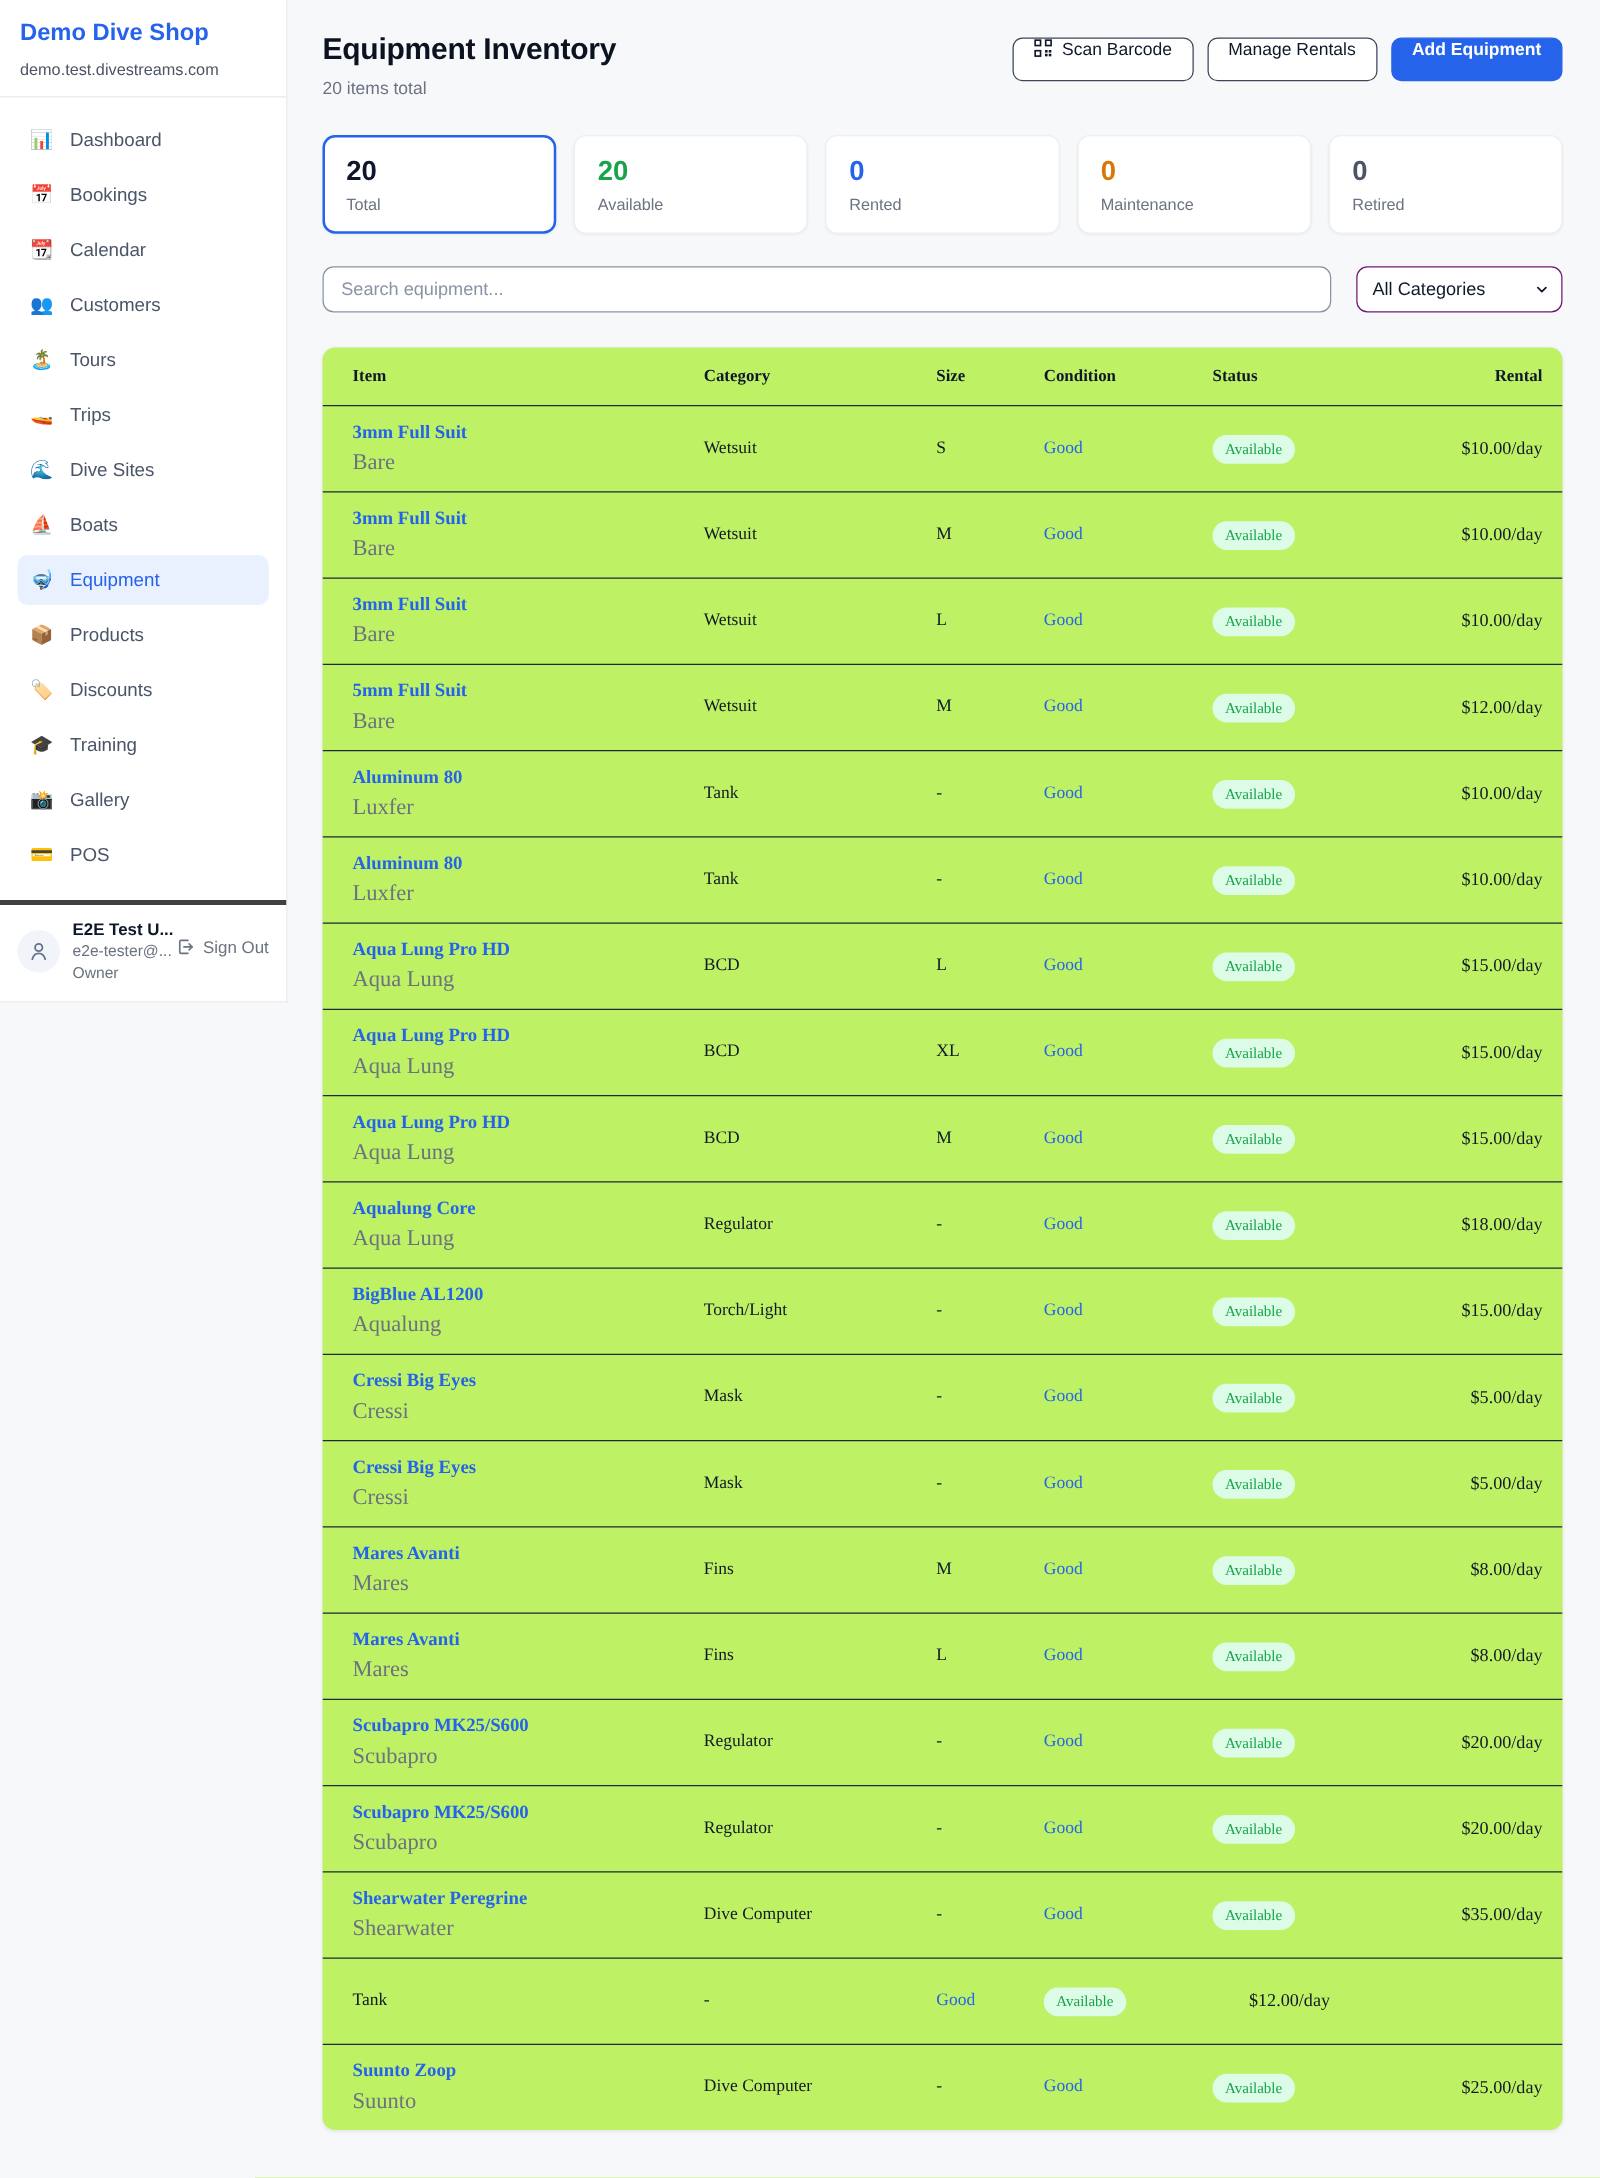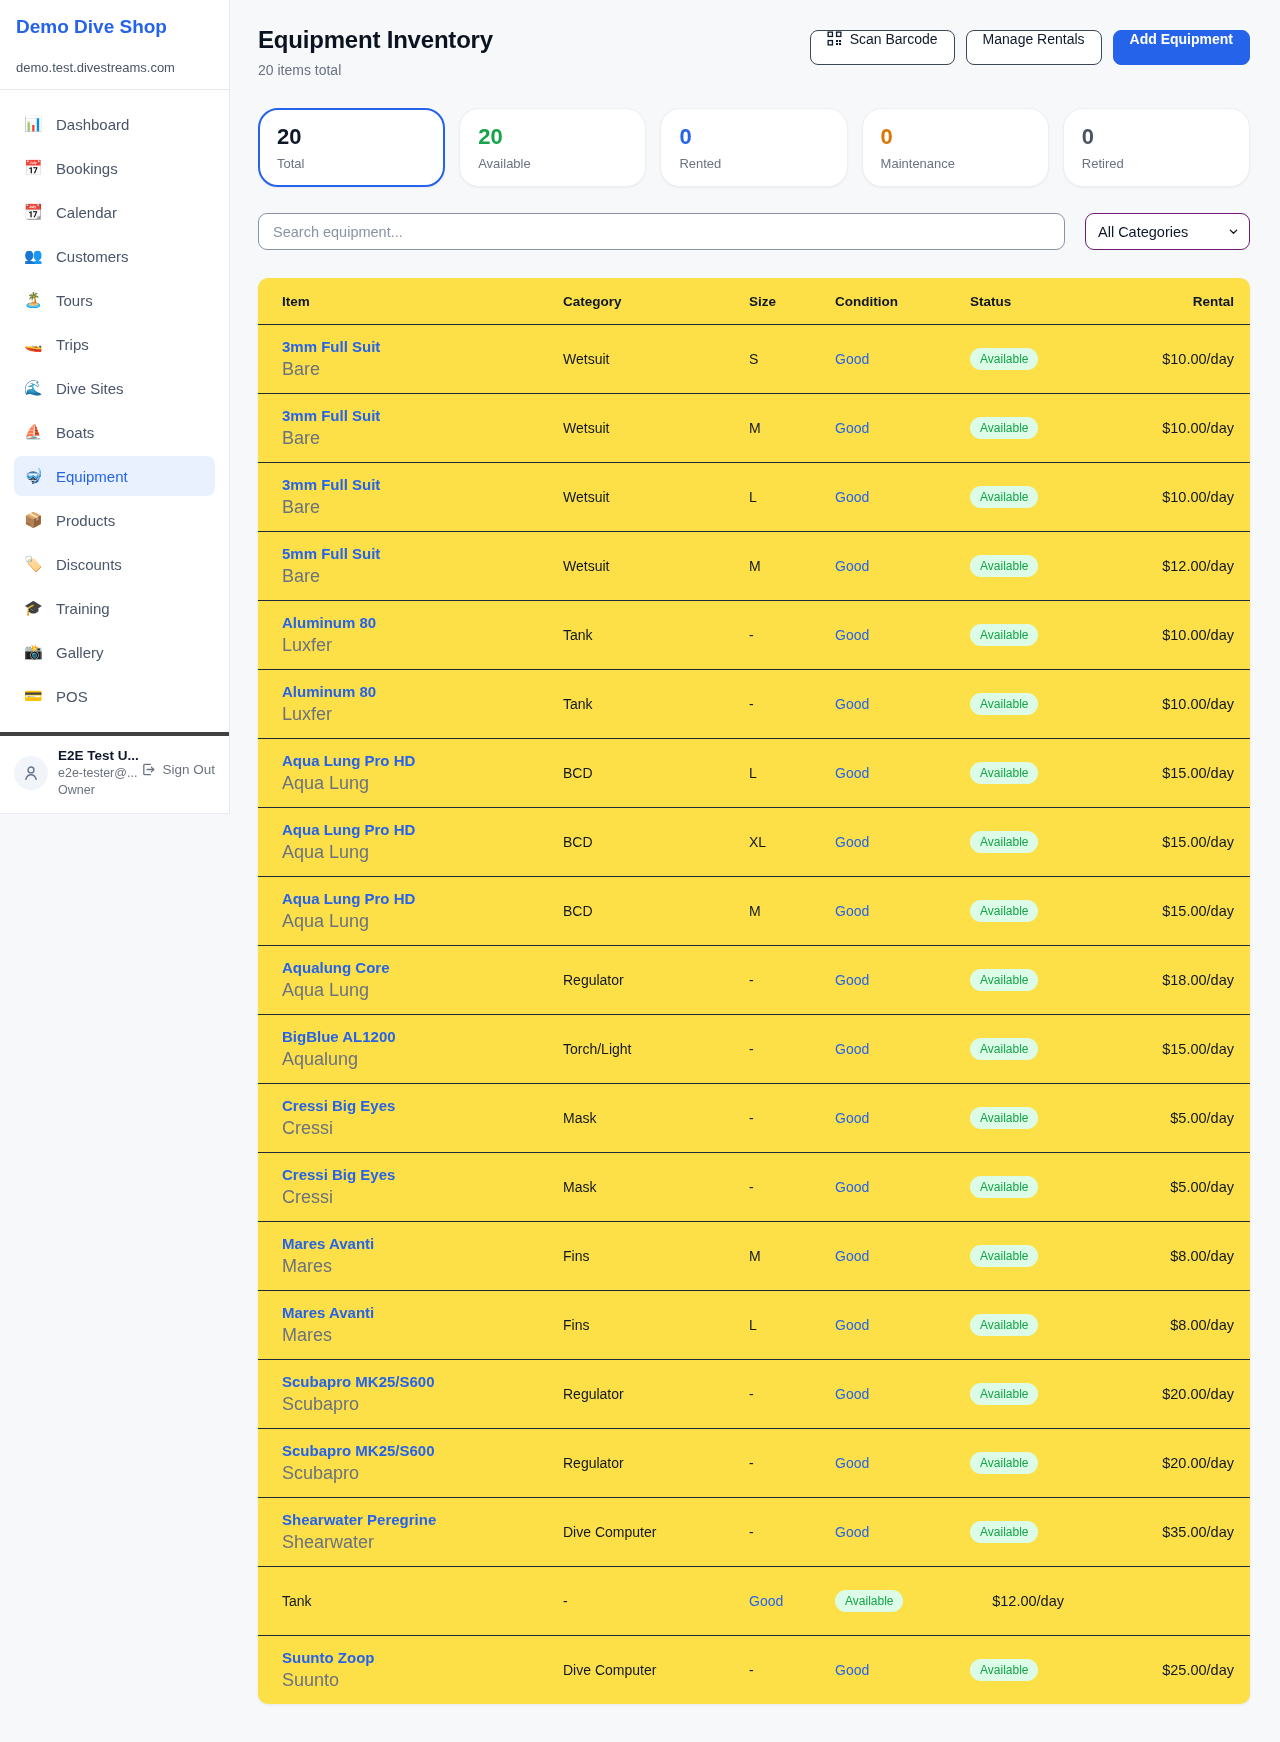--- a/index.html
+++ b/index.html
@@ -9,21 +9,21 @@
     background:#f7f8fa;
     font-family:"Liberation Sans", sans-serif;
     color:#111827;
   }
   .layout { display:flex; align-items:flex-start; }
 
   
   .sidebar { width:230px; min-width:230px; background:#fff; border-right:1px solid #e7e9ee; border-bottom:1px solid #e7e9ee; }
   .brand { padding:16px 16px 14px; }
   .brand-name { font-size:19px; font-weight:800; color:#2563eb; }
-  .brand-domain { font-size:13px; color:#4b5563; margin-top:22px; }
+  .brand-domain { font-size:13px; color:#4b5563; margin-top:10px; }
   .sidebar-divider { height:1px; background:#e7e9ee; }
   .nav { padding:14px 14px 12px; }
   .nav-item { display:flex; align-items:center; gap:12px; height:40px; margin-bottom:4px; padding:0 10px; border-radius:8px; font-size:15px; color:#4a5568; cursor:pointer; }
   .nav-item.active { background:#e9f1fe; color:#2563eb; }
   .nav-icon { width:20px; font-size:15px; text-align:center; flex:none; }
   .user { border-top:4px solid #404040; padding:12px 14px 16px; display:flex; align-items:flex-start; gap:10px; }
   .avatar { width:34px; height:34px; border-radius:50%; background:#f1f5f9; display:flex; align-items:center; justify-content:center; flex:none; margin-top:8px; }
   .user-meta { min-width:0; }
   .user-name { font-size:13.5px; font-weight:700; color:#0f172a; white-space:nowrap; }
   .user-email { font-size:12.5px; color:#6b7280; margin-top:3px; white-space:nowrap; }
@@ -34,31 +34,31 @@
   .main { flex:1; padding:26px 30px 32px 28px; }
   .page-head { display:flex; justify-content:space-between; align-items:flex-start; }
   .page-title { font-size:24px; font-weight:800; color:#0b1220; letter-spacing:-0.2px; }
   .page-sub { font-size:14px; color:#6b7280; margin-top:8px; }
   .head-actions { display:flex; gap:11px; align-items:center; margin-top:4px; }
   .btn { height:35px; display:inline-flex; align-items:flex-start; gap:8px; padding:0 16px; border-radius:8px; font-size:14px; background:#fff; border:1px solid #3c4657; color:#0f172a; font-weight:500; cursor:pointer; white-space:nowrap; }
   .btn.primary { background:#2563eb; border-color:#2563eb; color:#fff; font-weight:600; }
   .btn svg { display:block; }
 
   .stats { display:grid; grid-template-columns:repeat(5,1fr); gap:14px; margin-top:30px; }
-  .stat-card { background:#fff; border:1px solid #eceff3; border-radius:20px; padding:15px 18px; box-shadow:0 1px 2px rgba(15,23,42,.05); cursor:pointer; }
+  .stat-card { background:#fff; border:1px solid #eceff3; border-radius:10px; padding:15px 18px; box-shadow:0 1px 2px rgba(15,23,42,.05); cursor:pointer; }
   .stat-card.selected { border:2px solid #2563eb; padding:14px 17px; }
   .stat-value { font-size:22px; font-weight:800; line-height:1.15; }
   .stat-label { font-size:13px; color:#6b7280; margin-top:7px; }
 
   .filters { display:flex; gap:20px; margin-top:26px; }
   .search { flex:1; height:37px; border:1px solid #8a93a3; border-radius:9px; background:#fff; padding:0 14px; font-size:14.5px; color:#111827; font-family:inherit; outline:none; }
   .search::placeholder { color:#8a93a3; }
   .select { width:165px; height:37px; border:1px solid #701a75; border-radius:9px; background:#fff; display:flex; align-items:center; justify-content:space-between; padding:0 10px 0 12px; font-size:14.5px; color:#0f172a; cursor:pointer; flex:none; }
 
-  .table-card { margin-top:28px; background:#fde047; border-radius:10px; box-shadow:0 1px 3px rgba(15,23,42,.08); overflow:hidden; }
+  .table-card { margin-top:28px; background:#bef264; border-radius:10px; box-shadow:0 1px 3px rgba(15,23,42,.08); overflow:hidden;font-family:Liberation Serif, serif; }
   .trow { display:grid; grid-template-columns:281px 186px 86px 135px 1fr 170px; align-items:center; padding:0 16px 0 24px; min-height:69px; border-top:1px solid #1f2937; }
   .thead { min-height:46px; border-top:none; font-weight:700; font-size:13.5px; color:#0f172a; }
   .cell { font-size:14px; color:#111827; }
   .cell-rental { text-align:right; }
   .item-link { color:#2563eb; font-size:15px; font-weight:600; cursor:pointer; }
   .item-brand { color:#6b7280; font-size:18px; margin-top:4px; }
   .link { color:#2563eb; cursor:pointer; font-size:14px; }
   .badge { display:inline-block; background:#dcfce7; color:#16a34a; font-size:12px; padding:4px 10px; border-radius:999px; }
   .rental { font-size:14.5px; color:#111827; }
 </style>

